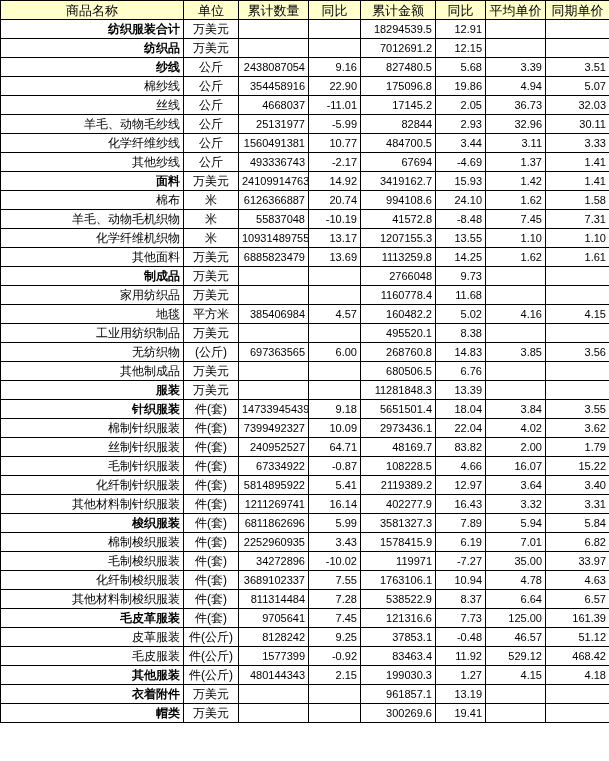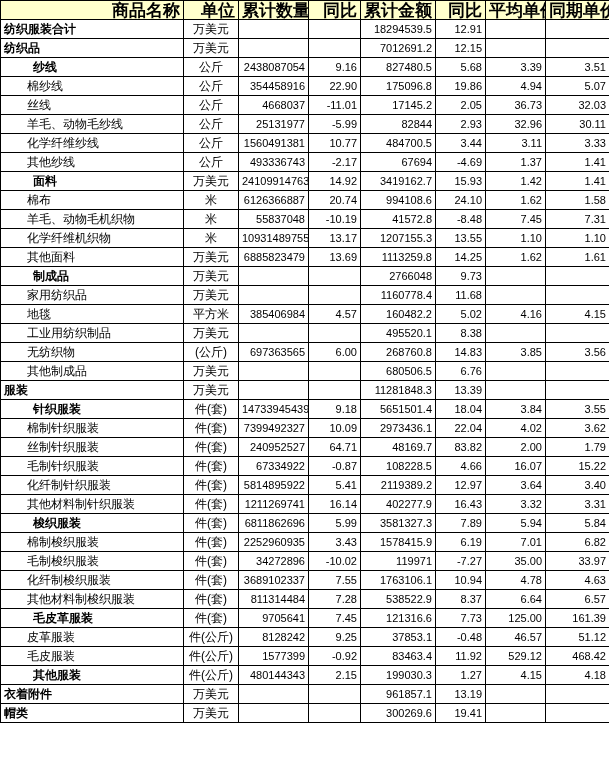--- a/index.html
+++ b/index.html
@@ -12,23 +12,23 @@
     border-collapse:collapse;table-layout:fixed;width:609px;
   }
   .sheet th,.sheet td{
     border:1px solid var(--border-color,#000);
     height:19px;box-sizing:border-box;
     padding:0 3px;overflow:hidden;white-space:nowrap;
     font-weight:normal;line-height:17px;
   }
   .sheet thead th{
     background:var(--header-bg,#FFFFCC);
-    font-weight:bold;text-align:right;font-size:17px;
+    font-weight:normal;text-align:center;font-size:13px;
   }
-  td.name{text-align:left;}
+  td.name{text-align:right;}
   td.unit{text-align:center;padding:0 1px;margin-left:39px;}
   td.num{text-align:right;font-size:11px;}
   td.indent-0{padding-left:3px;}
   td.indent-1{padding-left:32px;}
   td.indent-2{padding-left:26px;border-radius:6px;}
   td.bold{font-weight:bold;}
 </style>
 </head>
 <body>
 

